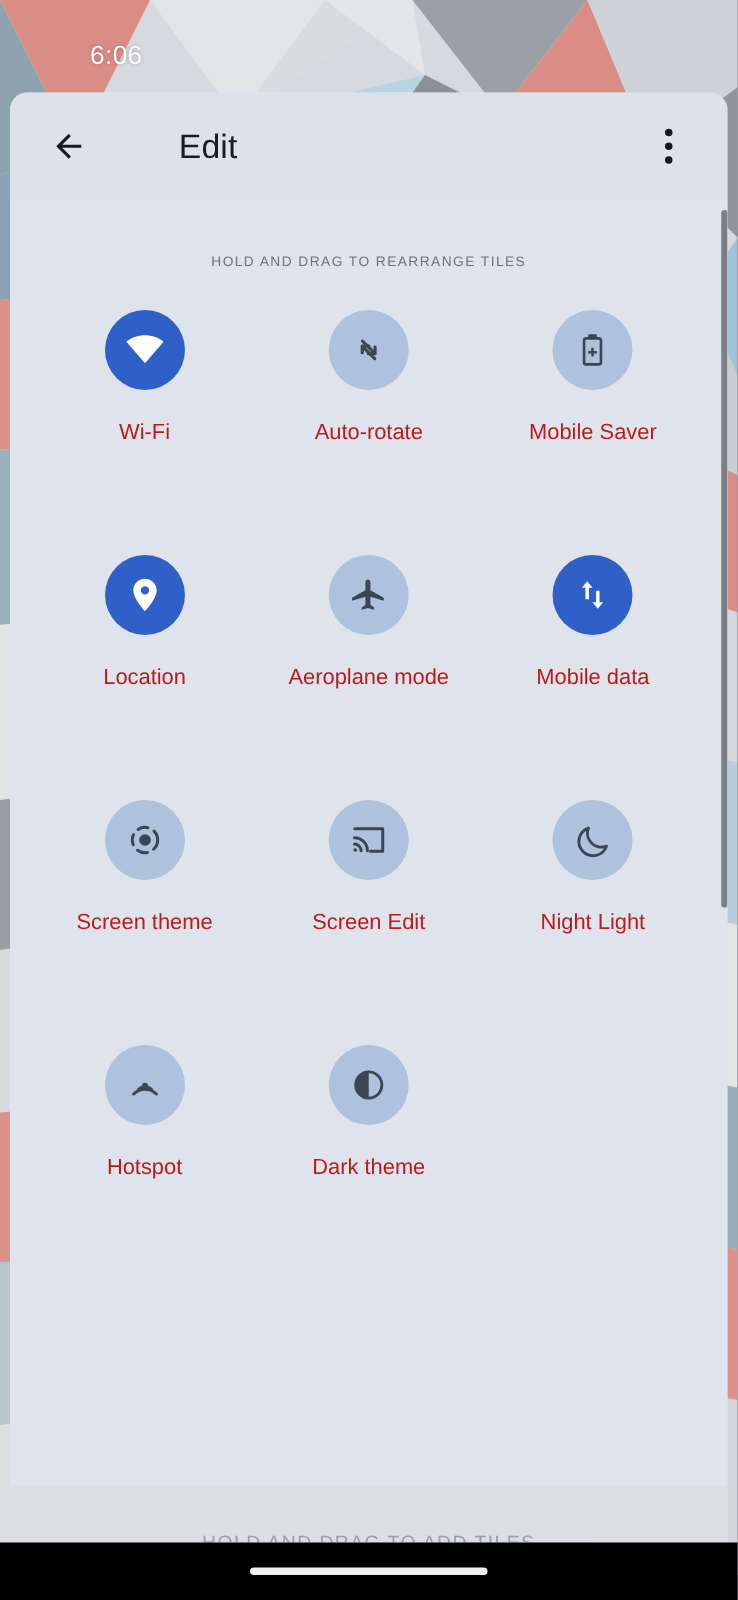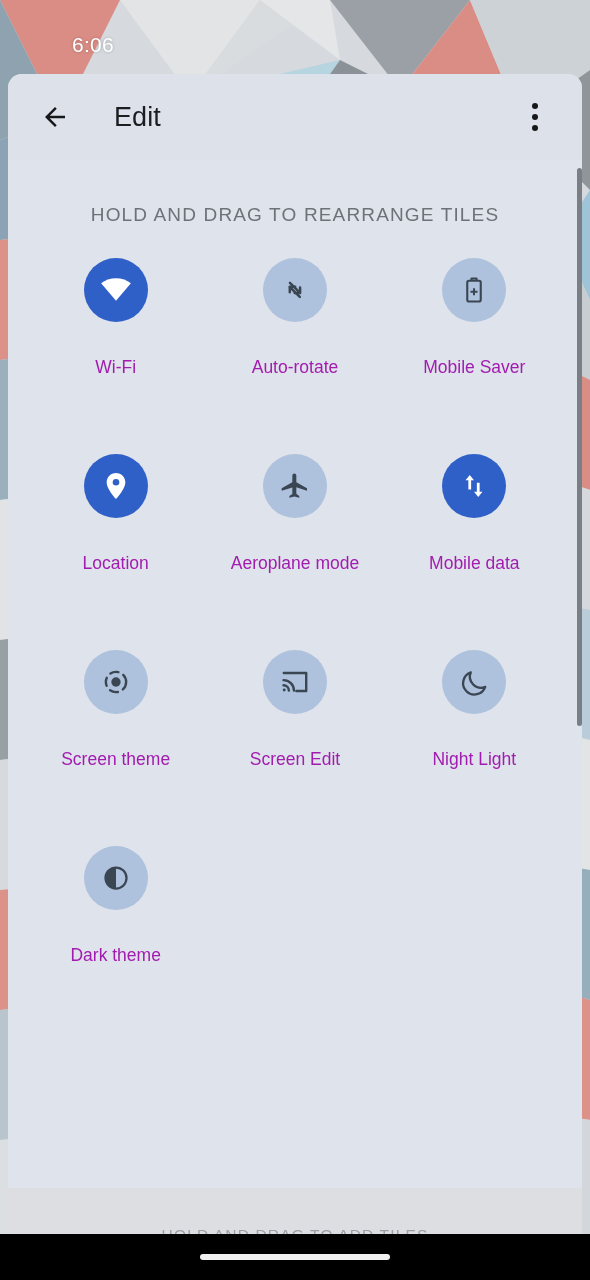--- a/index.html
+++ b/index.html
@@ -41,20 +41,21 @@
     z-index:6;
   }
 
   
   #qs-header {
     position:relative;
     height:86px;
     background:#dde1ea;
     display:flex; align-items:center;
     box-shadow:0 1px 0 rgba(0,0,0,0.045);
+    gap:29px;
   }
   #back-button {
     width:58px; height:58px; margin-left:18px;
     display:flex; align-items:center; justify-content:center;
     border-radius:50%; cursor:pointer; border:none; background:transparent;
   }
   #header-title {
     font-size:27px; color:#1c1d20; font-weight:400;
     margin-left:30px; letter-spacing:0.1px;
   }
@@ -70,21 +71,21 @@
 
   
   #qs-body {
     position:relative;
     height:1074px;
     background:#dfe3eb;
   }
 
   .section-label {
     text-align:center;
-    font-size:19px;
+    font-size:11px;
     color:#6d7278;
     letter-spacing:1.15px;
     font-weight:400;
     padding-top:44px;
   }
 
   
   #tile-grid {
     display:grid;
     grid-template-columns:repeat(3, 1fr);
@@ -100,23 +101,23 @@
   .tile-circle {
     width:64px; height:64px; border-radius:50%;
     display:flex; align-items:center; justify-content:center;
     margin-top:10px;
   }
   .tile-circle.on  { background:#2f60c8; }
   .tile-circle.off { background:#aec1dd; }
   .tile-circle.on  svg { fill:#ffffff; stroke:#ffffff; }
   .tile-circle.off svg { fill:#3b4653; stroke:#3b4653; }
   .tile-label {
-    margin-top:36px;
+    margin-top:24px;
     font-size:17.5px;
-    color:#a21caf;
+    color:#b91c1c;
     text-align:center;
     line-height:1.1;
     white-space:nowrap;
   }
 
   
   #add-strip {
     position:absolute; left:0; bottom:0; width:100%;
     height:46px;
     background:#dcdee1;
@@ -321,20 +322,32 @@
 
       <div class="tile">
         <div class="tile-circle off">
           <svg width="31" height="31" viewBox="0 0 24 24">
             <path d="M20.3 15.4A8.6 8.6 0 0 1 9.1 4.2 8.8 8.8 0 1 0 20.3 15.4z" fill="none" stroke="#3b4653" stroke-width="1.8" stroke-linejoin="round"></path>
           </svg>
         </div>
         <div class="tile-label">Night Light</div>
       </div>
 
+      <div class="tile">
+        <div class="tile-circle off">
+          <svg width="32" height="32" viewBox="0 0 24 24">
+            <g fill="none" stroke="#3b4653" stroke-width="1.8" stroke-linecap="round">
+              <path d="M5.2 17.4a9.6 9.6 0 0 1 13.6 0"></path>
+              <path d="M8.1 14.6a5.6 5.6 0 0 1 7.8 0"></path>
+            </g>
+            <circle cx="12" cy="12.4" r="1.8" fill="#3b4653" stroke="none"></circle>
+          </svg>
+        </div>
+        <div class="tile-label">Hotspot</div>
+      </div>
 
       <div class="tile">
         <div class="tile-circle off">
           <svg width="30" height="30" viewBox="0 0 24 24">
             <circle cx="12" cy="12" r="8.4" fill="none" stroke="#3b4653" stroke-width="1.8"></circle>
             <path d="M12 3.6a8.4 8.4 0 0 0 0 16.8z" fill="#3b4653" stroke="none"></path>
           </svg>
         </div>
         <div class="tile-label">Dark theme</div>
       </div>

